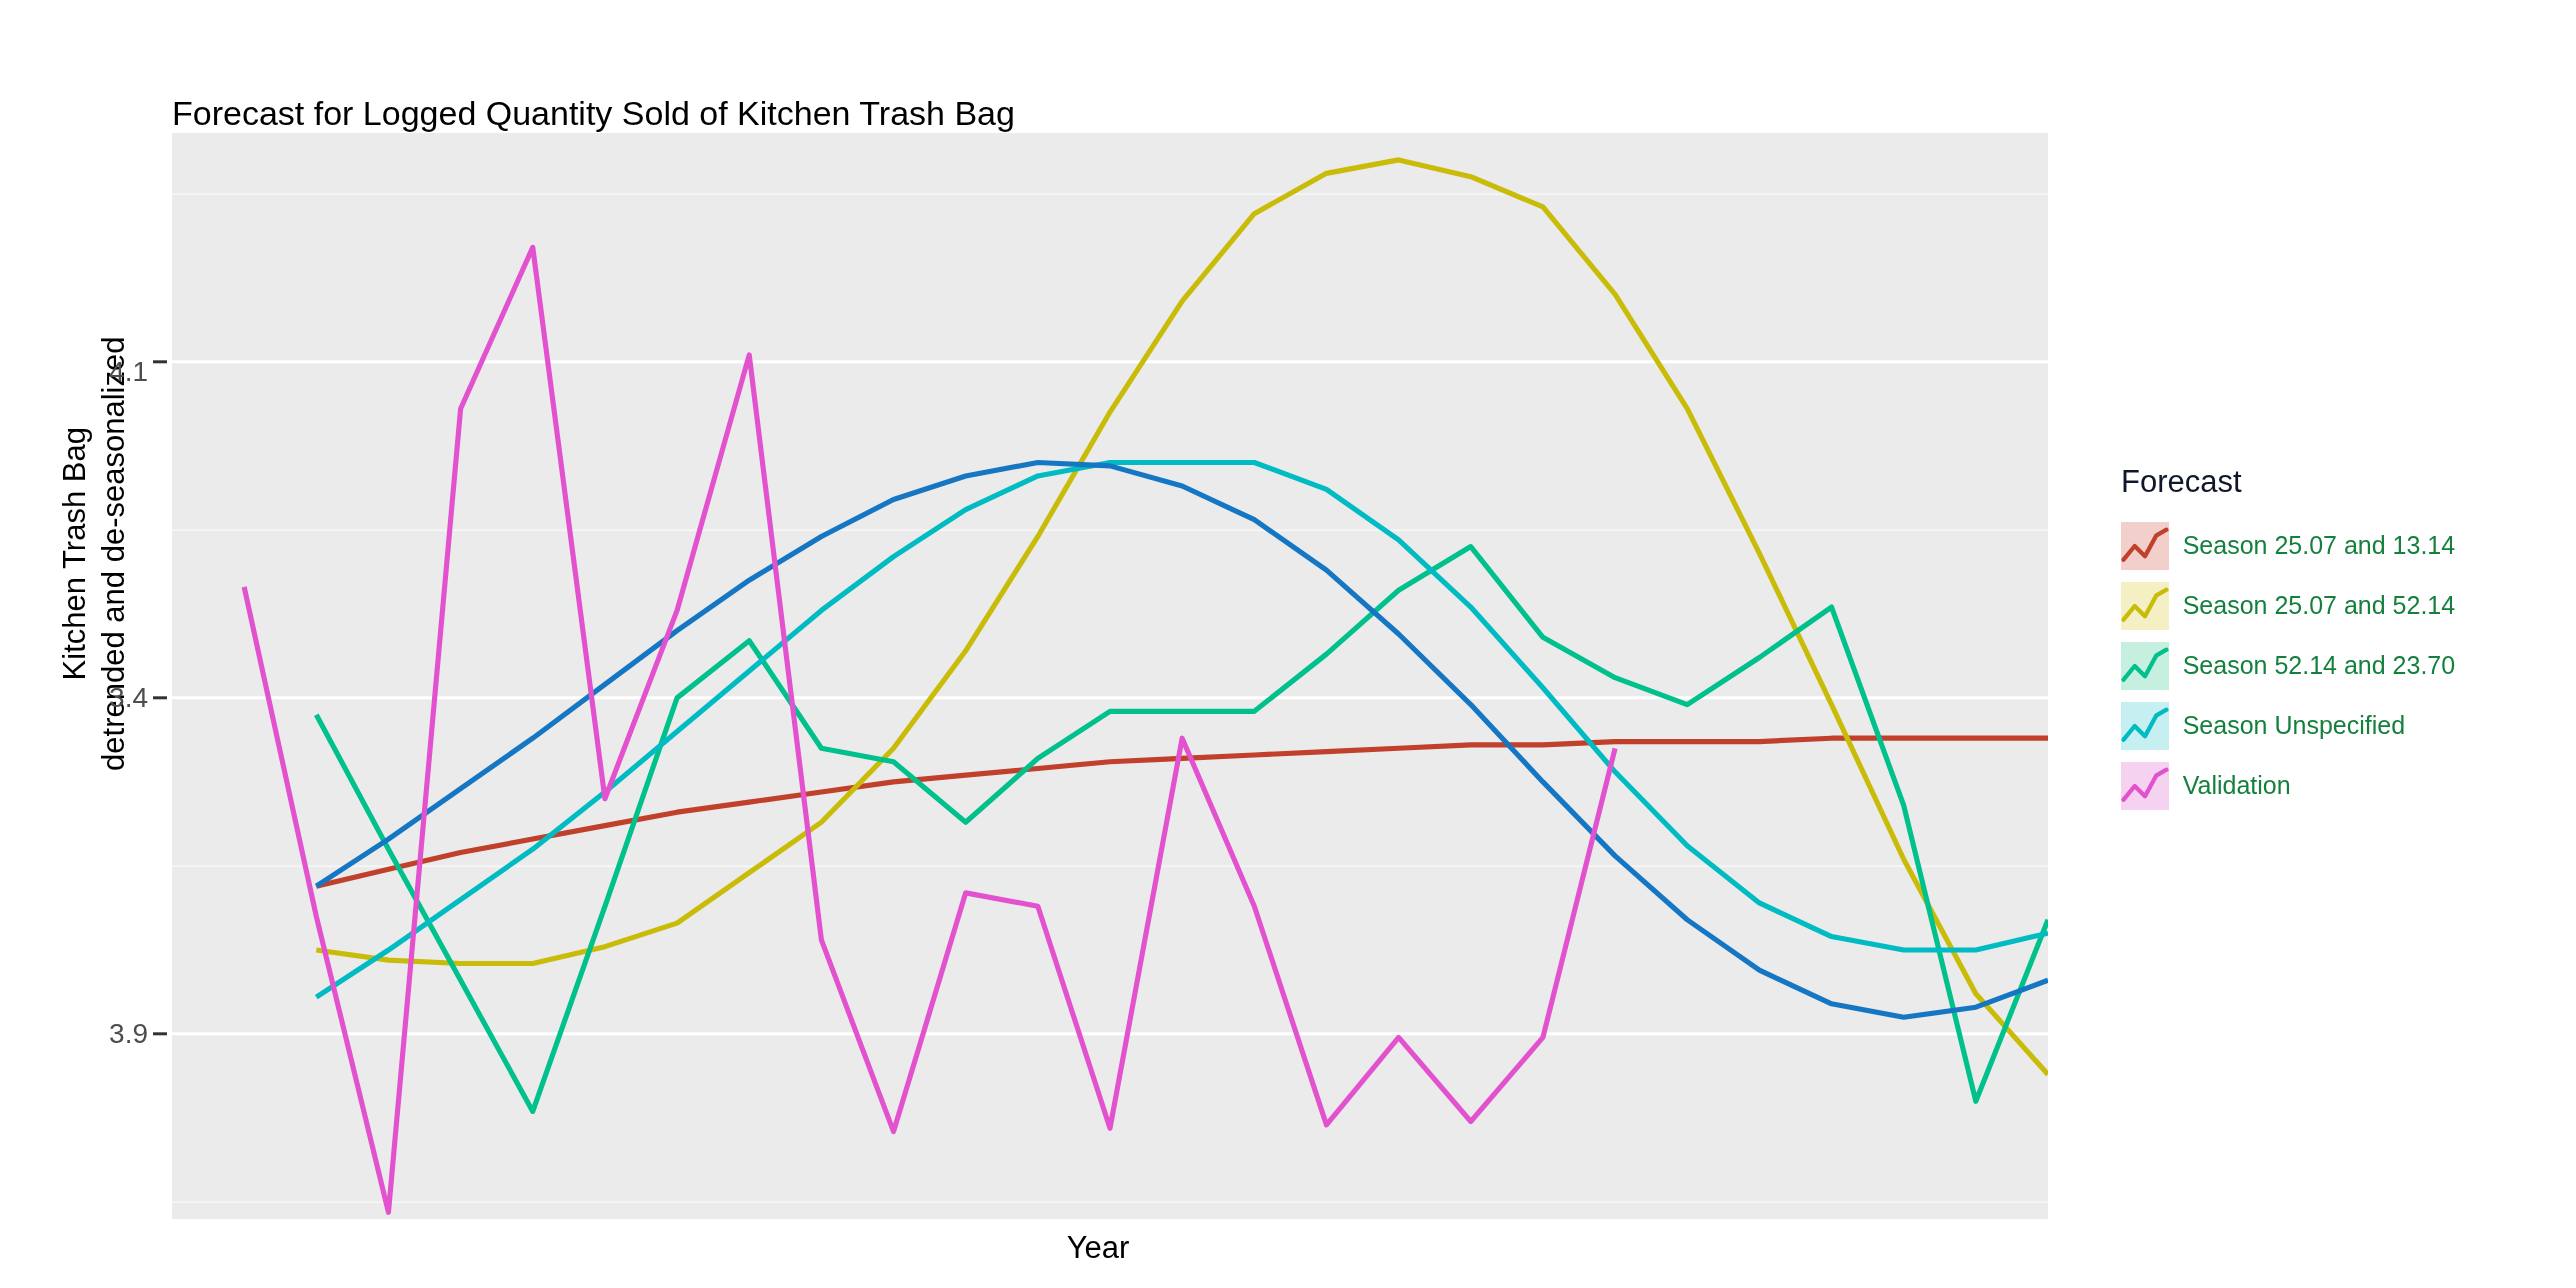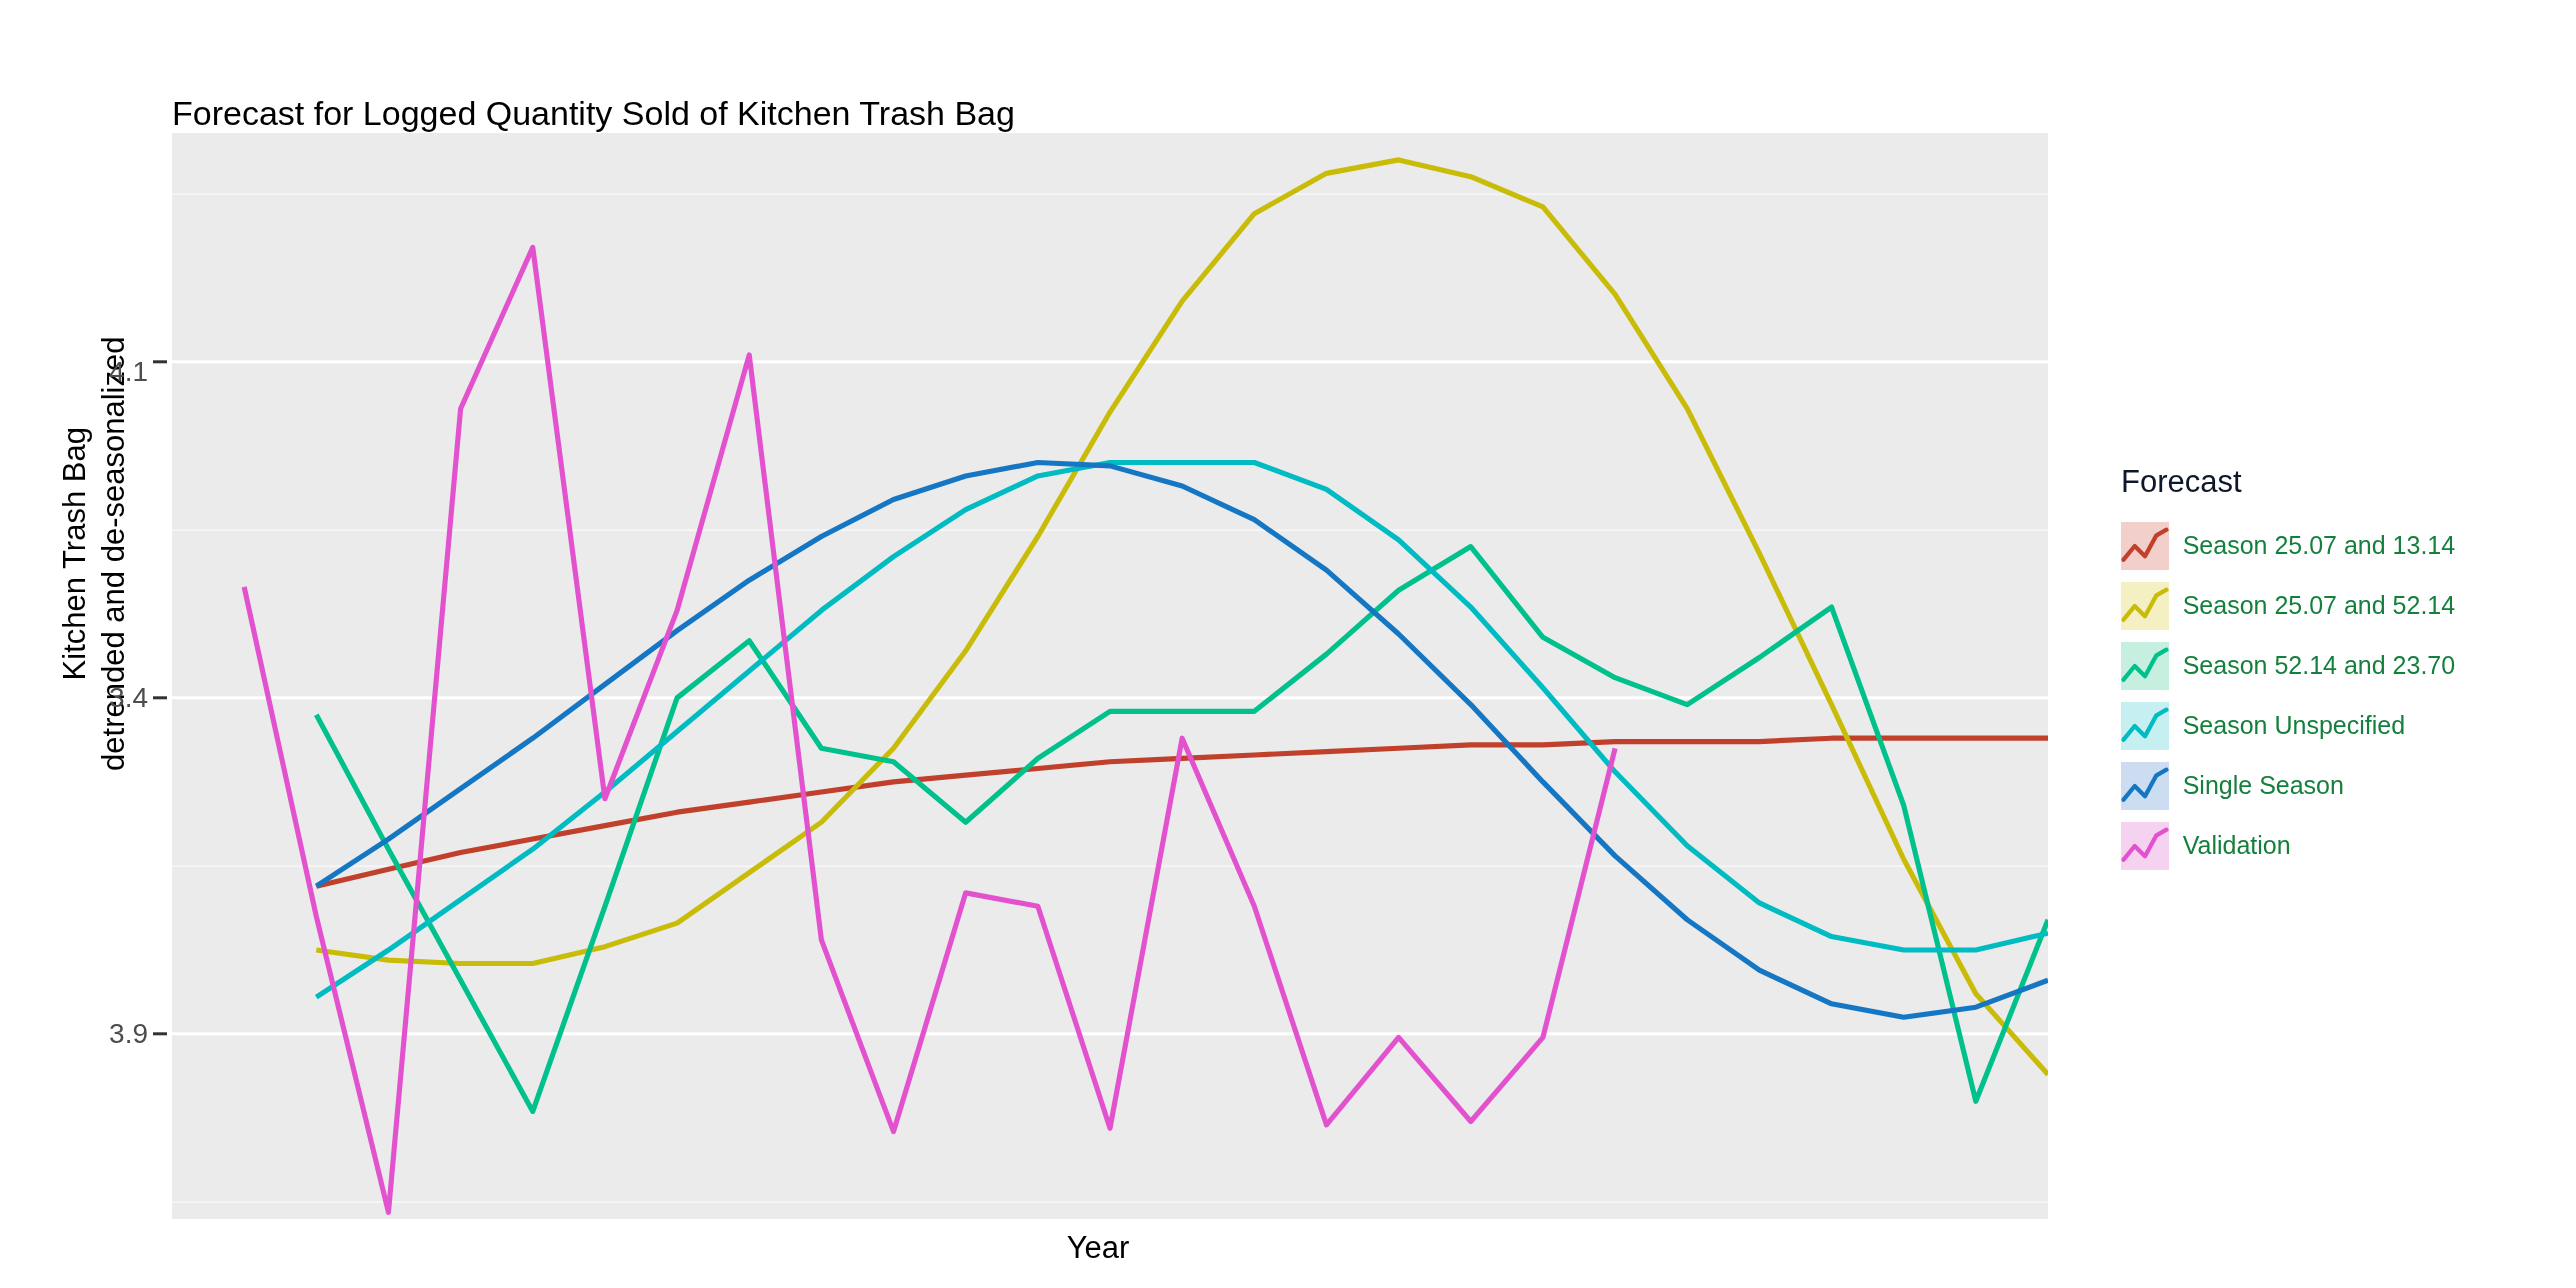--- a/index.html
+++ b/index.html
@@ -146,28 +146,20 @@
         </div>
         <div class="legend-row">
           <span class="legend-key" style="background: rgb(198, 239, 241);">
             <svg width="48" height="48" viewBox="0 0 56 56">
               <polyline points="3,44 16,28 28,40 41,16 53,9" fill="none" stroke="#00BCC2" stroke-width="5" stroke-linejoin="round" stroke-linecap="round"></polyline>
             </svg>
           </span>
           <span class="legend-label">Season Unspecified</span>
         </div>
         <div class="legend-row">
-          <span class="legend-key" style="background: rgb(204, 221, 242);">
-            <svg width="48" height="48" viewBox="0 0 56 56">
-              <polyline points="3,44 16,28 28,40 41,16 53,9" fill="none" stroke="#1577C4" stroke-width="5" stroke-linejoin="round" stroke-linecap="round"></polyline>
-            </svg>
-          </span>
-          <span class="legend-label">Single Season</span>
-        </div>
-        <div class="legend-row">
           <span class="legend-key" style="background: rgb(245, 210, 239);">
             <svg width="48" height="48" viewBox="0 0 56 56">
               <polyline points="3,44 16,28 28,40 41,16 53,9" fill="none" stroke="#E352CE" stroke-width="5" stroke-linejoin="round" stroke-linecap="round"></polyline>
             </svg>
           </span>
           <span class="legend-label">Validation</span>
         </div>
       </div>
   </div>
 

